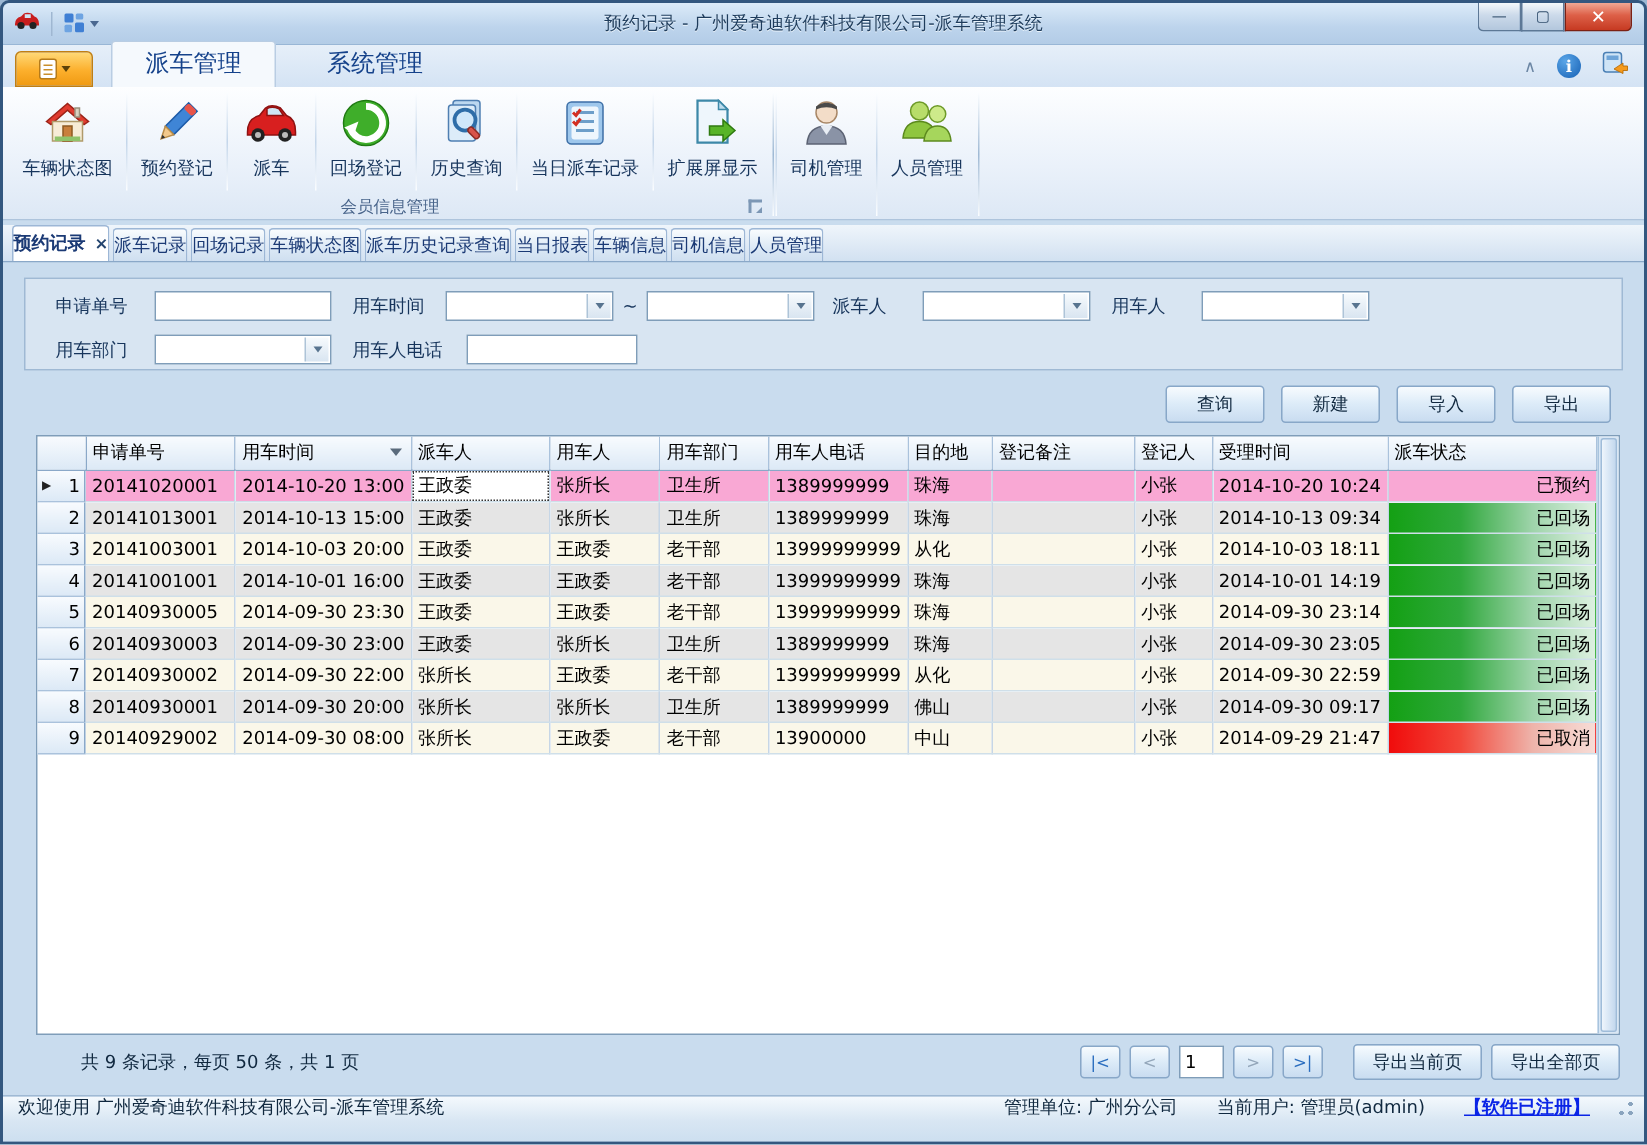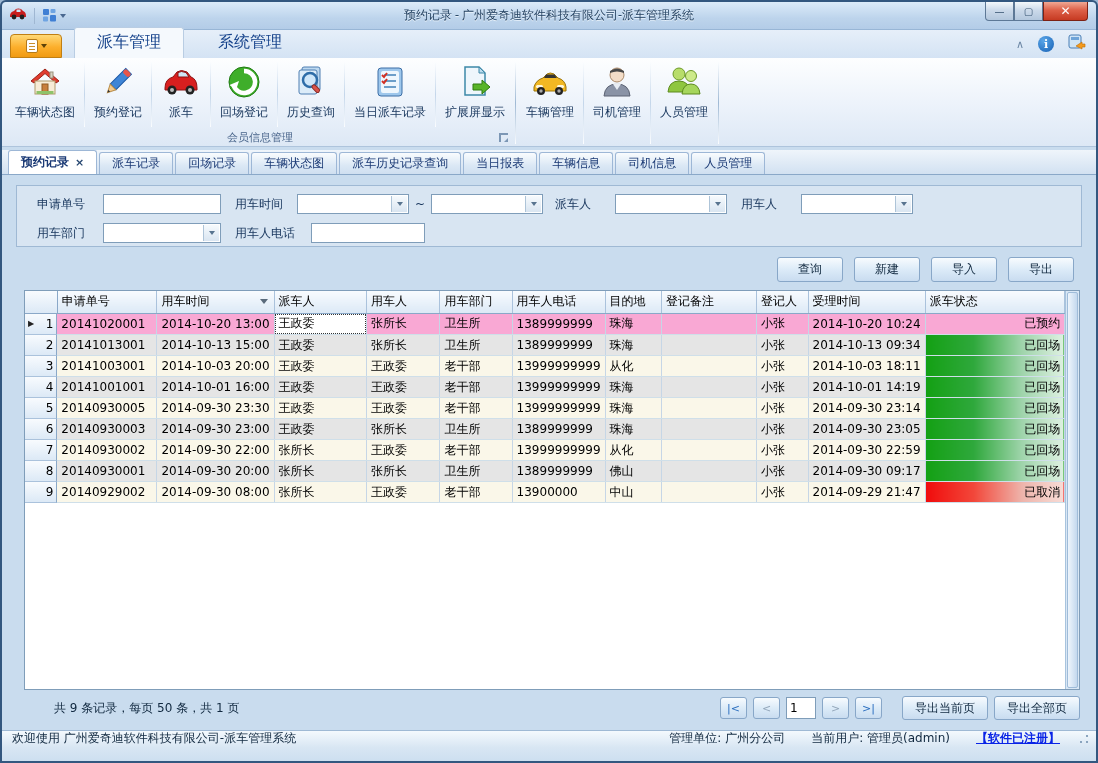--- a/index.html
+++ b/index.html
@@ -9,21 +9,21 @@
             background:#c9dcee; overflow:hidden; display:flex; flex-direction:column;
             box-shadow: inset 0 0 0 1px #bcd6ee; }
 
   
   .titlebar { height:28px; background:linear-gradient(#dcebf9,#bdd4ec 60%,#b3cce7);
               display:flex; align-items:center; position:relative; border-radius:5px 5px 0 0;
               border-bottom:1px solid #98b6d6; }
   .tb-left { display:flex; align-items:center; gap:5px; padding-left:7px; }
   .tb-sep { width:1px; height:16px; background:#9fb7d2; margin:0 2px; }
   .tb-title { position:absolute; left:0; right:0; text-align:center; font-size:12px; color:#1e3c5c;
-              text-shadow:0 1px 0 #eaf3fb; pointer-events:none;font-family:Liberation Serif, serif; }
+              text-shadow:0 1px 0 #eaf3fb; pointer-events:none; }
   .win-btns { position:absolute; right:8px; top:0; display:flex; }
   .win-btn { width:29px; height:19px; border:1px solid #5d7896; border-top:none;
              background:linear-gradient(#f4f8fb,#ccdaea 45%,#b3c7dd); color:#33506e; font-size:10px;
              display:flex; align-items:center; justify-content:center; }
   .win-btn.min { border-radius:0 0 0 4px; }
   .win-btn.close { width:45px; border-radius:0 0 4px 0;
              background:linear-gradient(#f0a894,#dd6048 45%,#c63a22); color:#fff;
              border-color:#7c2114; font-weight:bold; font-size:12px; }
 
   
@@ -61,21 +61,21 @@
   .launcher { position:absolute; right:6px; bottom:4px; width:9px; height:9px;
               border-left:2px solid #7c97b5; border-top:2px solid #7c97b5; }
   .launcher::after { content:""; position:absolute; right:0px; bottom:0px; width:0; height:0;
               border-top:4px solid transparent; border-right:4px solid #7c97b5; }
   .gsep { width:1px; background:linear-gradient(#fbfdff,#9fb9d4,#fbfdff); margin:2px 1px; }
 
   
   .doc-strip { height:3px; background:#c9dcee; }
   .doc-tabs { height:25px; display:flex; align-items:flex-end; padding-left:6px; gap:2px;
               background:linear-gradient(#eff5fb,#d2e1f1); border-bottom:1px solid #8aa8c8; }
-  .dtab { height:22px; padding:0 12px; display:flex; align-items:center; gap:6px; font-size:12px;
+  .dtab { height:22px; padding:0 0; display:flex; align-items:center; gap:6px; font-size:12px;
           color:#1b3a75; background:linear-gradient(#f9fcfe,#dbe8f5 60%,#cfdff0);
           border:1px solid #9db7d6; border-bottom:none; border-radius:3px 3px 0 0; white-space:nowrap; }
   .dtab.active { background:#fff; height:24px; font-weight:bold; }
   .dtab .x { color:#24456f; font-size:11px; font-weight:bold; }
 
   
   .content { flex:1; background:#c9dcee; padding:10px 14px 0; position:relative; }
   .filter-panel { height:62px; background:#d8e5f2; border:1px solid #9fb9d4; padding:6px 10px; }
   .frow { display:flex; align-items:center; height:24px; }
   .flabel { font-size:12px; color:#17355c; white-space:nowrap; }
@@ -295,35 +295,20 @@
       <div class="rgroup-foot">
         <span class="glabel">会员信息管理</span>
         <span class="launcher"></span>
       </div>
     </div>
 
     <div class="gsep"></div>
 
     <div class="rgroup">
       <div class="rgroup-btns">
-        <div class="rbtn">
-          <span class="icon36">
-            <svg width="36" height="36" viewBox="0 0 36 36">
-                <path d="M2 23 Q4 16 11 14 L15 10 Q18 8 22 10 L26 14 Q33 16 34 23 L34 27 L2 27 Z" fill="#f2b824" stroke="#9c7408"></path>
-                <path d="M14 10.5 L22.5 10.5 L25 14 L12 14 Z" fill="#333"></path>
-                <rect x="4" y="21" width="7" height="3" rx="1.5" fill="#fff8e0"></rect>
-                <rect x="25" y="21" width="7" height="3" rx="1.5" fill="#fff8e0"></rect>
-                <circle cx="9" cy="27" r="4" fill="#222"></circle>
-                <circle cx="9" cy="27" r="1.7" fill="#aaa"></circle>
-                <circle cx="27" cy="27" r="4" fill="#222"></circle>
-                <circle cx="27" cy="27" r="1.7" fill="#aaa"></circle>
-              </svg>
-          </span>
-          <span class="rlabel">车辆管理</span>
-        </div>
         <div class="vsep"></div>
         <div class="rbtn">
           <span class="icon36">
             <svg width="36" height="36" viewBox="0 0 36 36">
                 <circle cx="18" cy="11" r="7" fill="#f3ddc8" stroke="#a98868"></circle>
                 <path d="M11 7 Q18 2 25 7 L25 9 Q18 6 11 9 Z" fill="#4a4a4a"></path>
                 <path d="M5 32 Q6 20 18 20 Q30 20 31 32 Z" fill="#8a93a6" stroke="#5c6374"></path>
                 <path d="M14 20 L18 26 L22 20 Q18 18 14 20" fill="#e8edf4"></path>
               </svg>
           </span>

